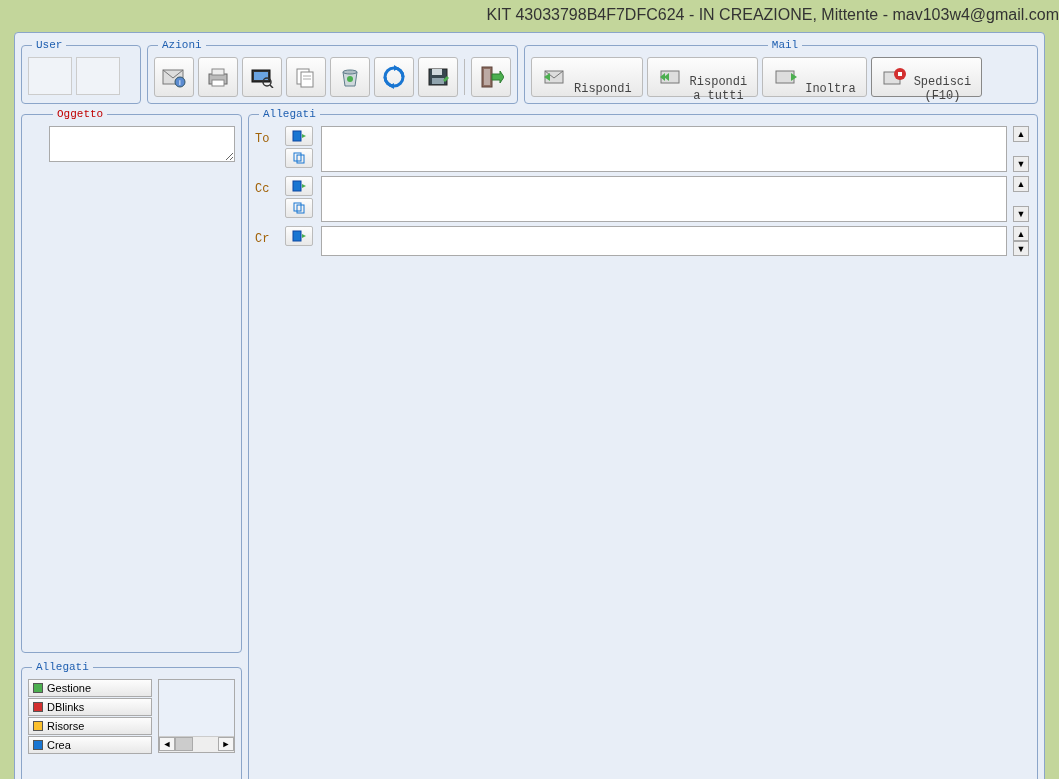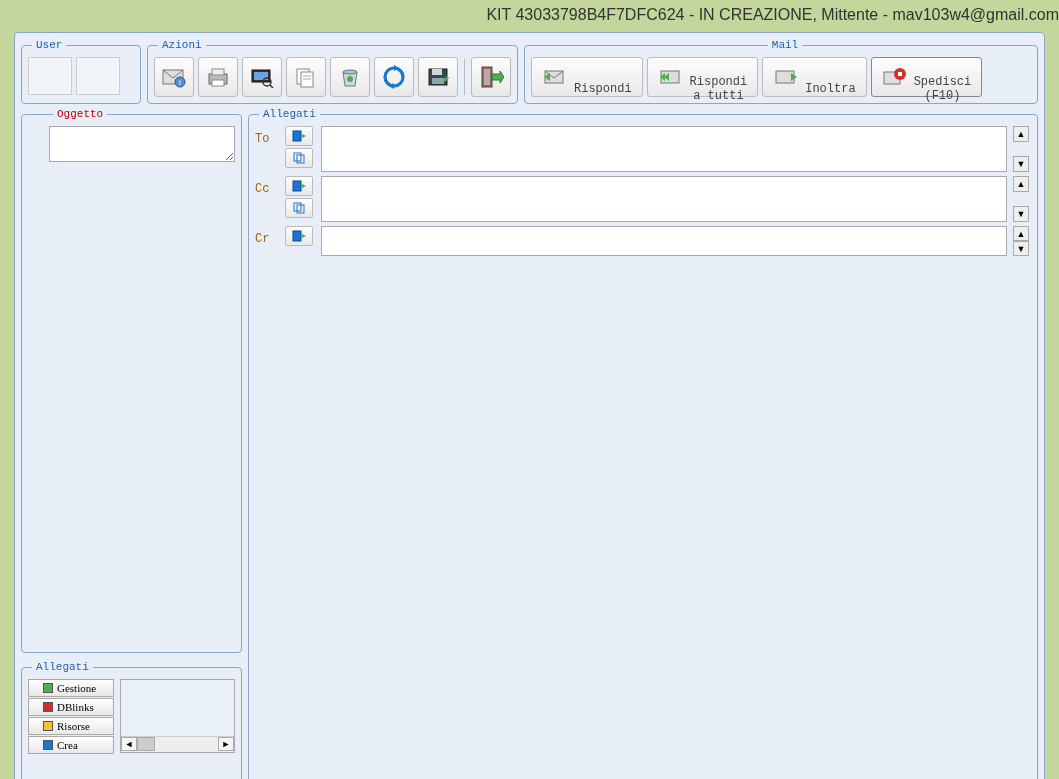--- a/index.html
+++ b/index.html
@@ -30,21 +30,21 @@
 .addr-label { font-family: "Courier New", monospace; font-size: 12px; color: #a16207; padding-top: 6px; }
 .addr-smallbtns { display: flex; flex-direction: column; gap: 2px; }
 .small-btn { width: 28px; height: 20px; background: linear-gradient(#fdfdfd,#e8e8e8); border: 1px solid #bbb; border-radius: 2px; display:flex; align-items:center; justify-content:center; cursor:pointer; font-size:10px;}
 .addr-field { border: 1px solid #aaa; background: #fff; height: 46px; }
 .addr-scroll { display: flex; flex-direction: column; justify-content: space-between; height: 46px; }
 .scroll-btn { width: 16px; height: 16px; border: 1px solid #aaa; background: #eee; font-size: 9px; display:flex; align-items:center; justify-content:center; cursor:pointer;}
 .addr-field.short, .addr-scroll.short { height: 30px; }
 .fs-allegati { flex: 0 0 545px; margin-top: 4px; }
 .allegati-body { display: flex; gap: 6px; }
 .allegati-list { display: flex; flex-direction: column; gap: 1px; }
-.allegati-item { width: 86px; border: 1px solid #aaa; background: linear-gradient(#fdfdfd,#e8e8e8); padding: 2px 14px; font-family: Liberation Serif, serif; font-size: 11px; display:flex; align-items:center; gap:4px; cursor:pointer;}
+.allegati-item { width: 124px; border: 1px solid #aaa; background: linear-gradient(#fdfdfd,#e8e8e8); padding: 2px 4px; font-family: Liberation Sans, sans-serif; font-size: 11px; display:flex; align-items:center; gap:4px; cursor:pointer;}
 .sq { width:10px; height:10px; border:1px solid #555; display:inline-block;}
 .sq.green{background:#4caf50;} .sq.red{background:#d32f2f;} .sq.yellow{background:#fbc02d;} .sq.blue{background:#1976d2;}
 .allegati-area { flex:1; border:1px solid #aaa; background:#eaf0f9; height: 74px; position:relative;}
 .allegati-hscroll { position:absolute; bottom:0; left:0; right:0; height:16px; background:#eee; border-top:1px solid #ccc; display:flex;}
 .hscroll-btn{width:16px;height:14px;border:1px solid #aaa;background:#f5f5f5;font-size:9px;display:flex;align-items:center;justify-content:center;cursor:pointer;}
 .hscroll-track{flex:1;}
 .hscroll-thumb{width:18px;height:14px;background:#ccc;border:1px solid #aaa;}
 svg{pointer-events:none;}
 </style>
 </head>

